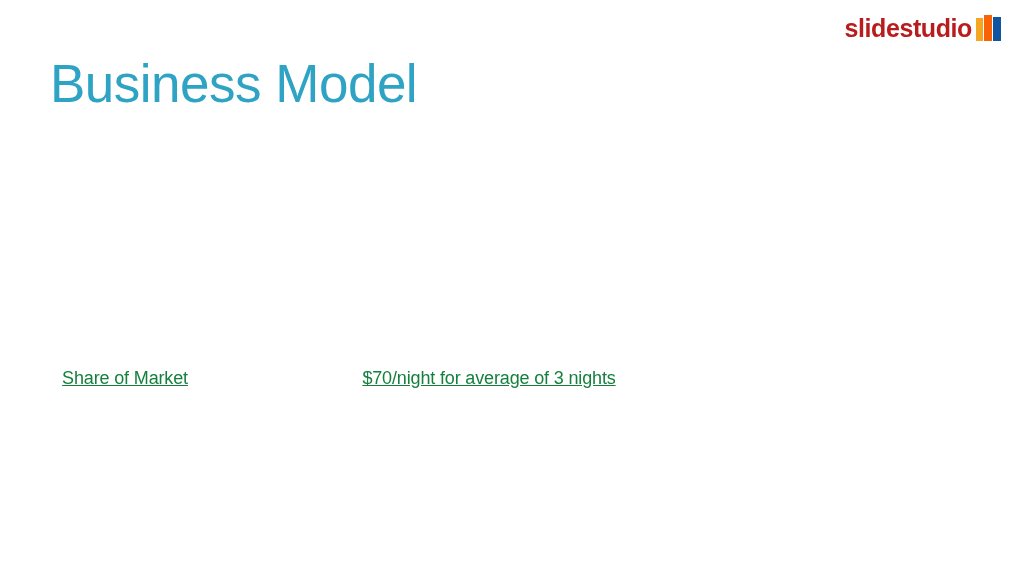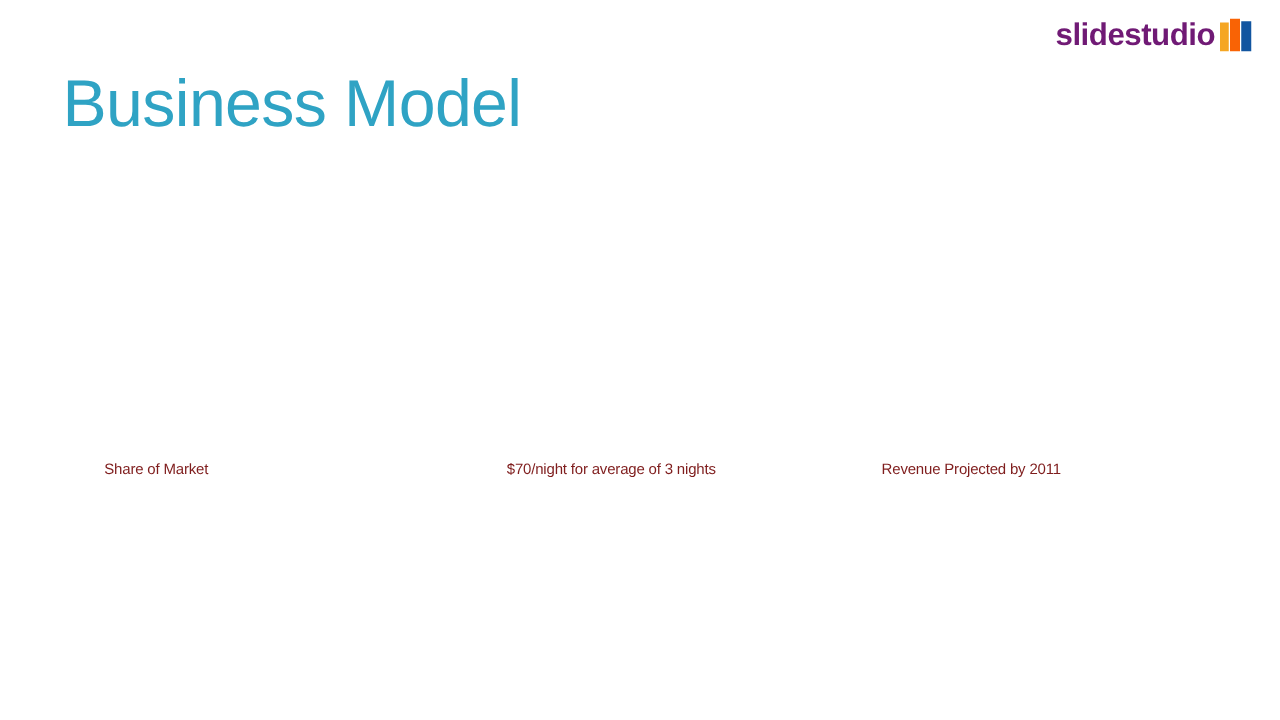--- a/index.html
+++ b/index.html
@@ -24,21 +24,21 @@
     top: 14px;
     right: 22px;
     display: flex;
     align-items: center;
     gap: 4px;
   }
   .brand-word {
     font-size: 25px;
     font-weight: bold;
     letter-spacing: -0.4px;
-    color: #701a75;
+    color: #b91c1c;
     line-height: 1;
     text-align: center;
   }
   .brand-mark {
     display: block;
   }
 
   
   .title {
     position: absolute;
@@ -85,25 +85,26 @@
   
   .captions {
     position: absolute;
     left: 0;
     top: 368px;
     width: 1024px;
     height: 24px;
   }
   .caption {
     position: absolute;
-    font-size: 12px;
-    color: #7f1d1d;
+    font-size: 18px;
+    color: #15803d;
     letter-spacing: -0.15px;
     white-space: nowrap;
     transform: translateX(-50%);
+    text-decoration: underline;
   }
   .caption.c0 { left: 125px; }
   .caption.c1 { left: 489px; }
   .caption.c2 { left: 777px; }
 </style>
 </head>
 <body>
 
 <div class="slide">
 
@@ -115,16 +116,15 @@
       <rect x="17" y="3" width="8" height="24" fill="#1155A0"></rect>
     </svg>
   </div>
 
   <div class="title">Business Model</div>
 
 
   <div class="captions">
     <span class="caption c0">Share of Market</span>
     <span class="caption c1">$70/night for average of 3 nights</span>
-    <span class="caption c2">Revenue Projected by 2011</span>
   </div>
 
 </div>
 
 </body></html>

